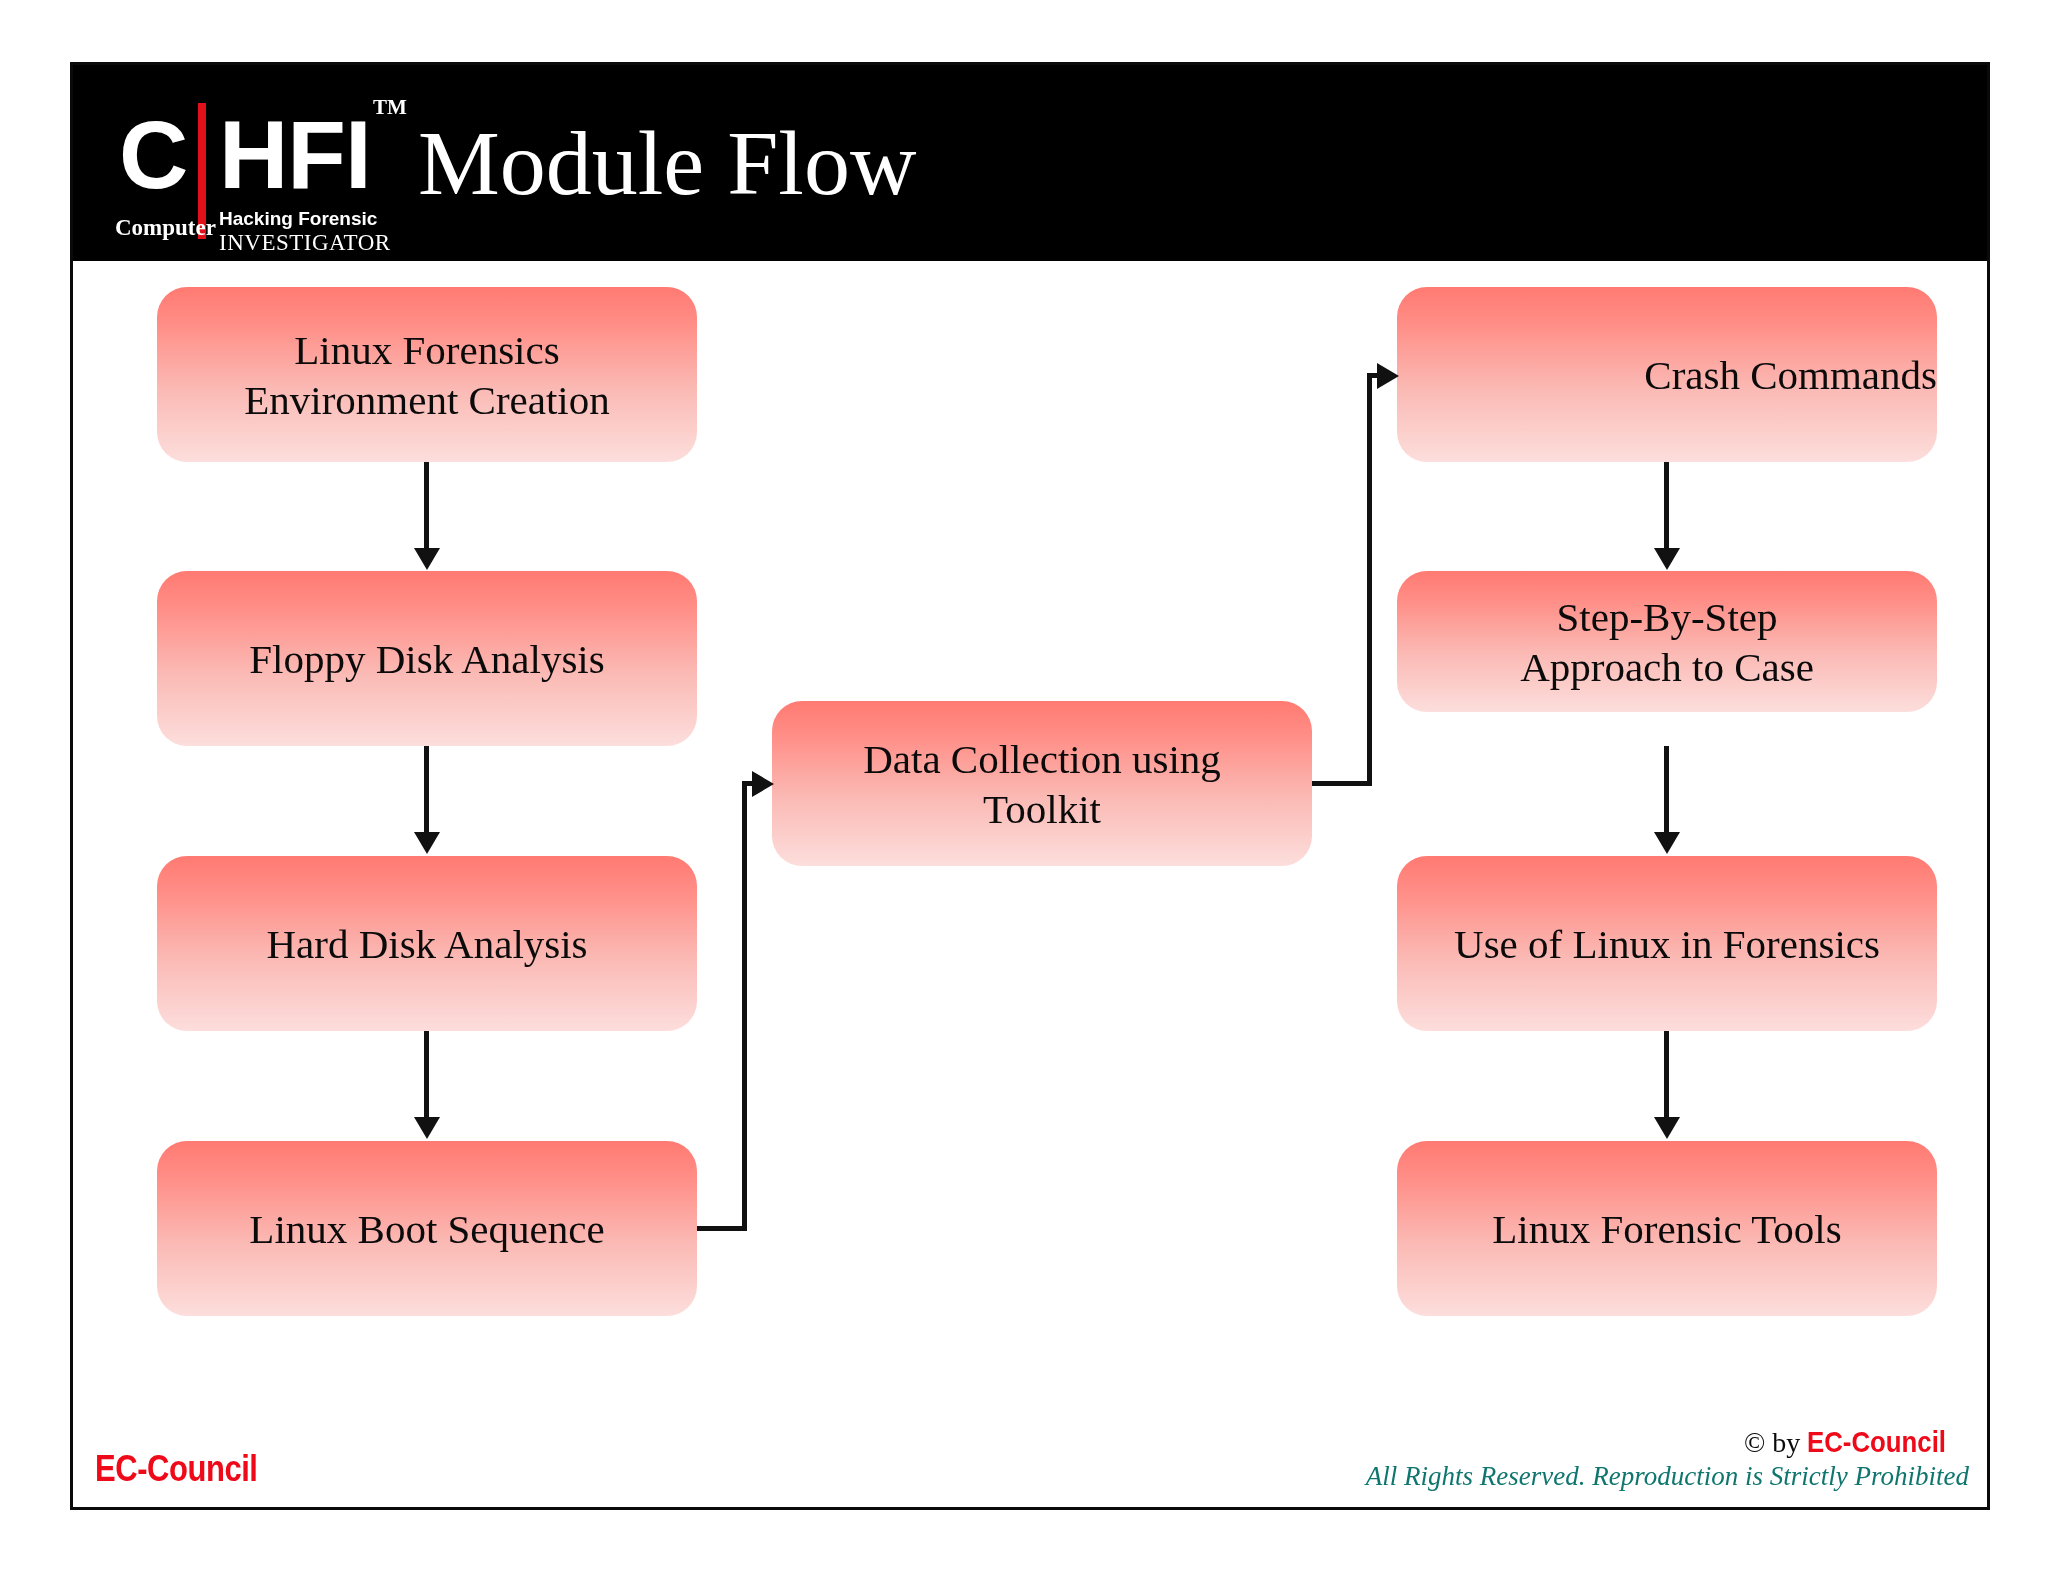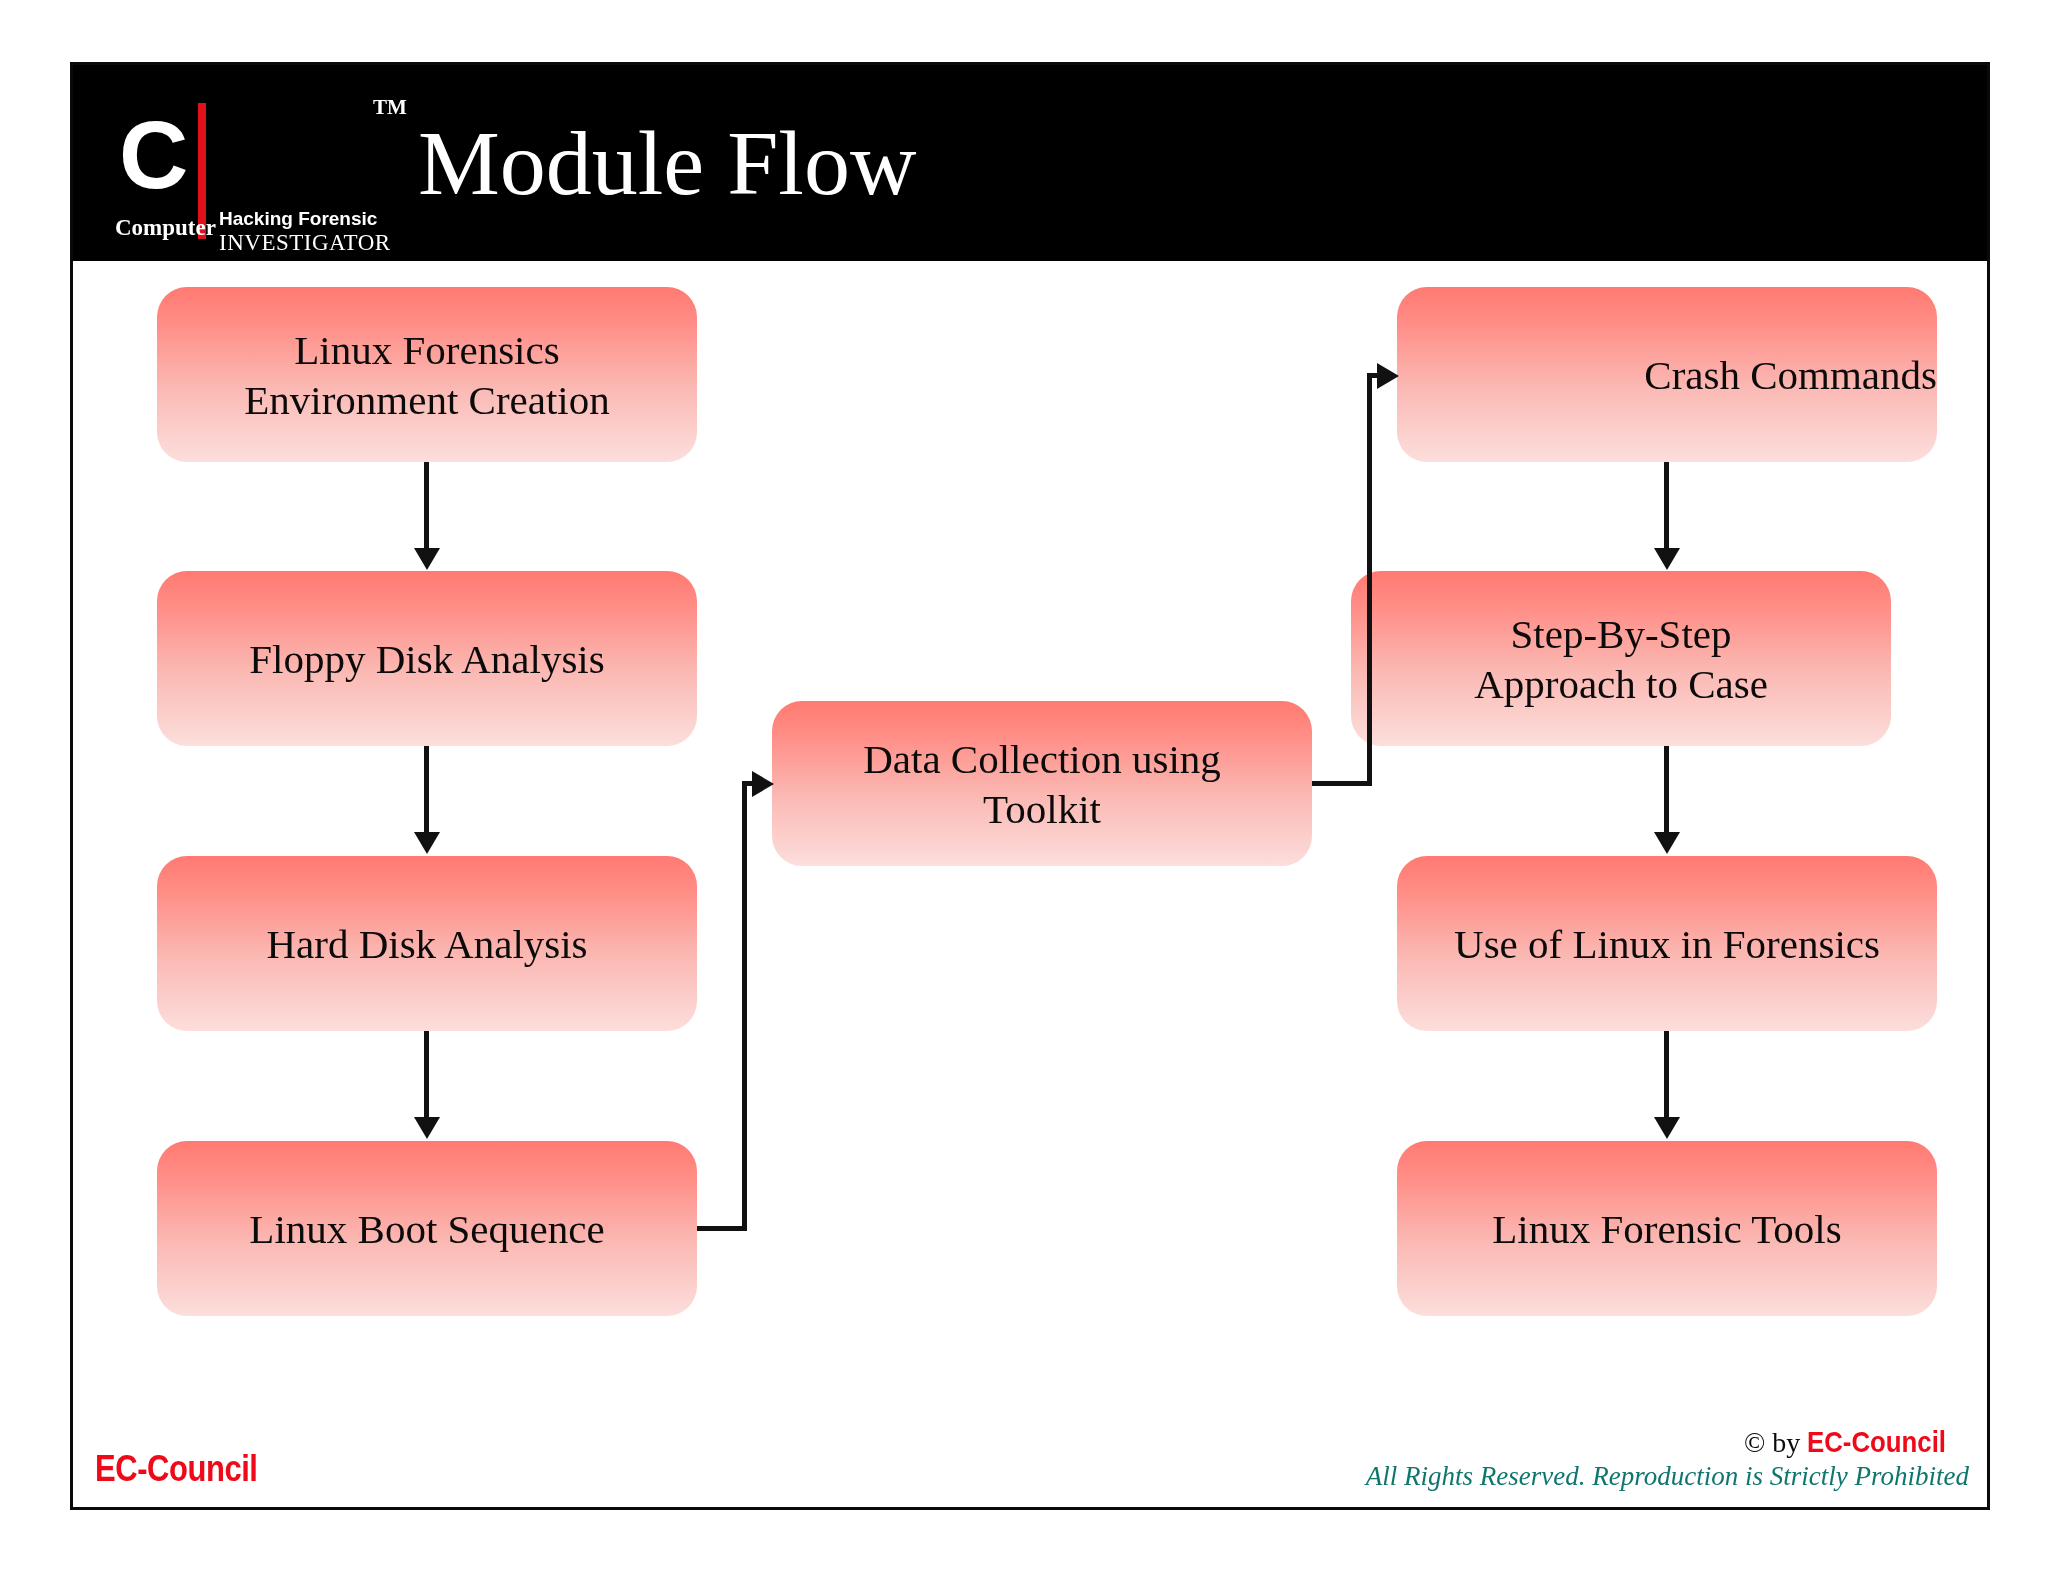--- a/index.html
+++ b/index.html
@@ -62,20 +62,21 @@
 </head>
 <body>
 
 <div id="slide">
 
   <div id="header">
 
     <div id="logo">
       <span class="logo-c">C</span>
       <span class="logo-bar"></span>
+      <span class="logo-hfi">HFI</span>
       <span class="logo-tm">TM</span>
       <span class="logo-computer">Computer</span>
       <span class="logo-hf">Hacking  Forensic</span>
       <span class="logo-inv">INVESTIGATOR</span>
     </div>
 
     <div id="title">Module Flow</div>
   </div>
 
   <div id="canvas">
@@ -99,21 +100,21 @@
 
     <div class="node" style="left:685px;top:440px;width:540px;height:165px;">
       <span style="white-space:pre-line">Data Collection using
 Toolkit</span>
     </div>
 
     <div class="node" style="left:1310px;top:26px;width:540px;height:175px;justify-content:flex-end;">
       <span style="white-space:pre-line">Crash Commands</span>
     </div>
 
-    <div class="node" style="left:1264px;top:310px;width:540px;height:175px;">
+    <div class="node" style="left:1310px;top:310px;width:540px;height:141px;">
       <span style="white-space:pre-line">Step-By-Step
 Approach to Case</span>
     </div>
 
     <div class="node" style="left:1310px;top:595px;width:540px;height:175px;">
       <span style="white-space:pre-line">Use of Linux in Forensics</span>
     </div>
 
     <div class="node" style="left:1310px;top:880px;width:540px;height:175px;">
       <span style="white-space:pre-line">Linux Forensic Tools</span>

